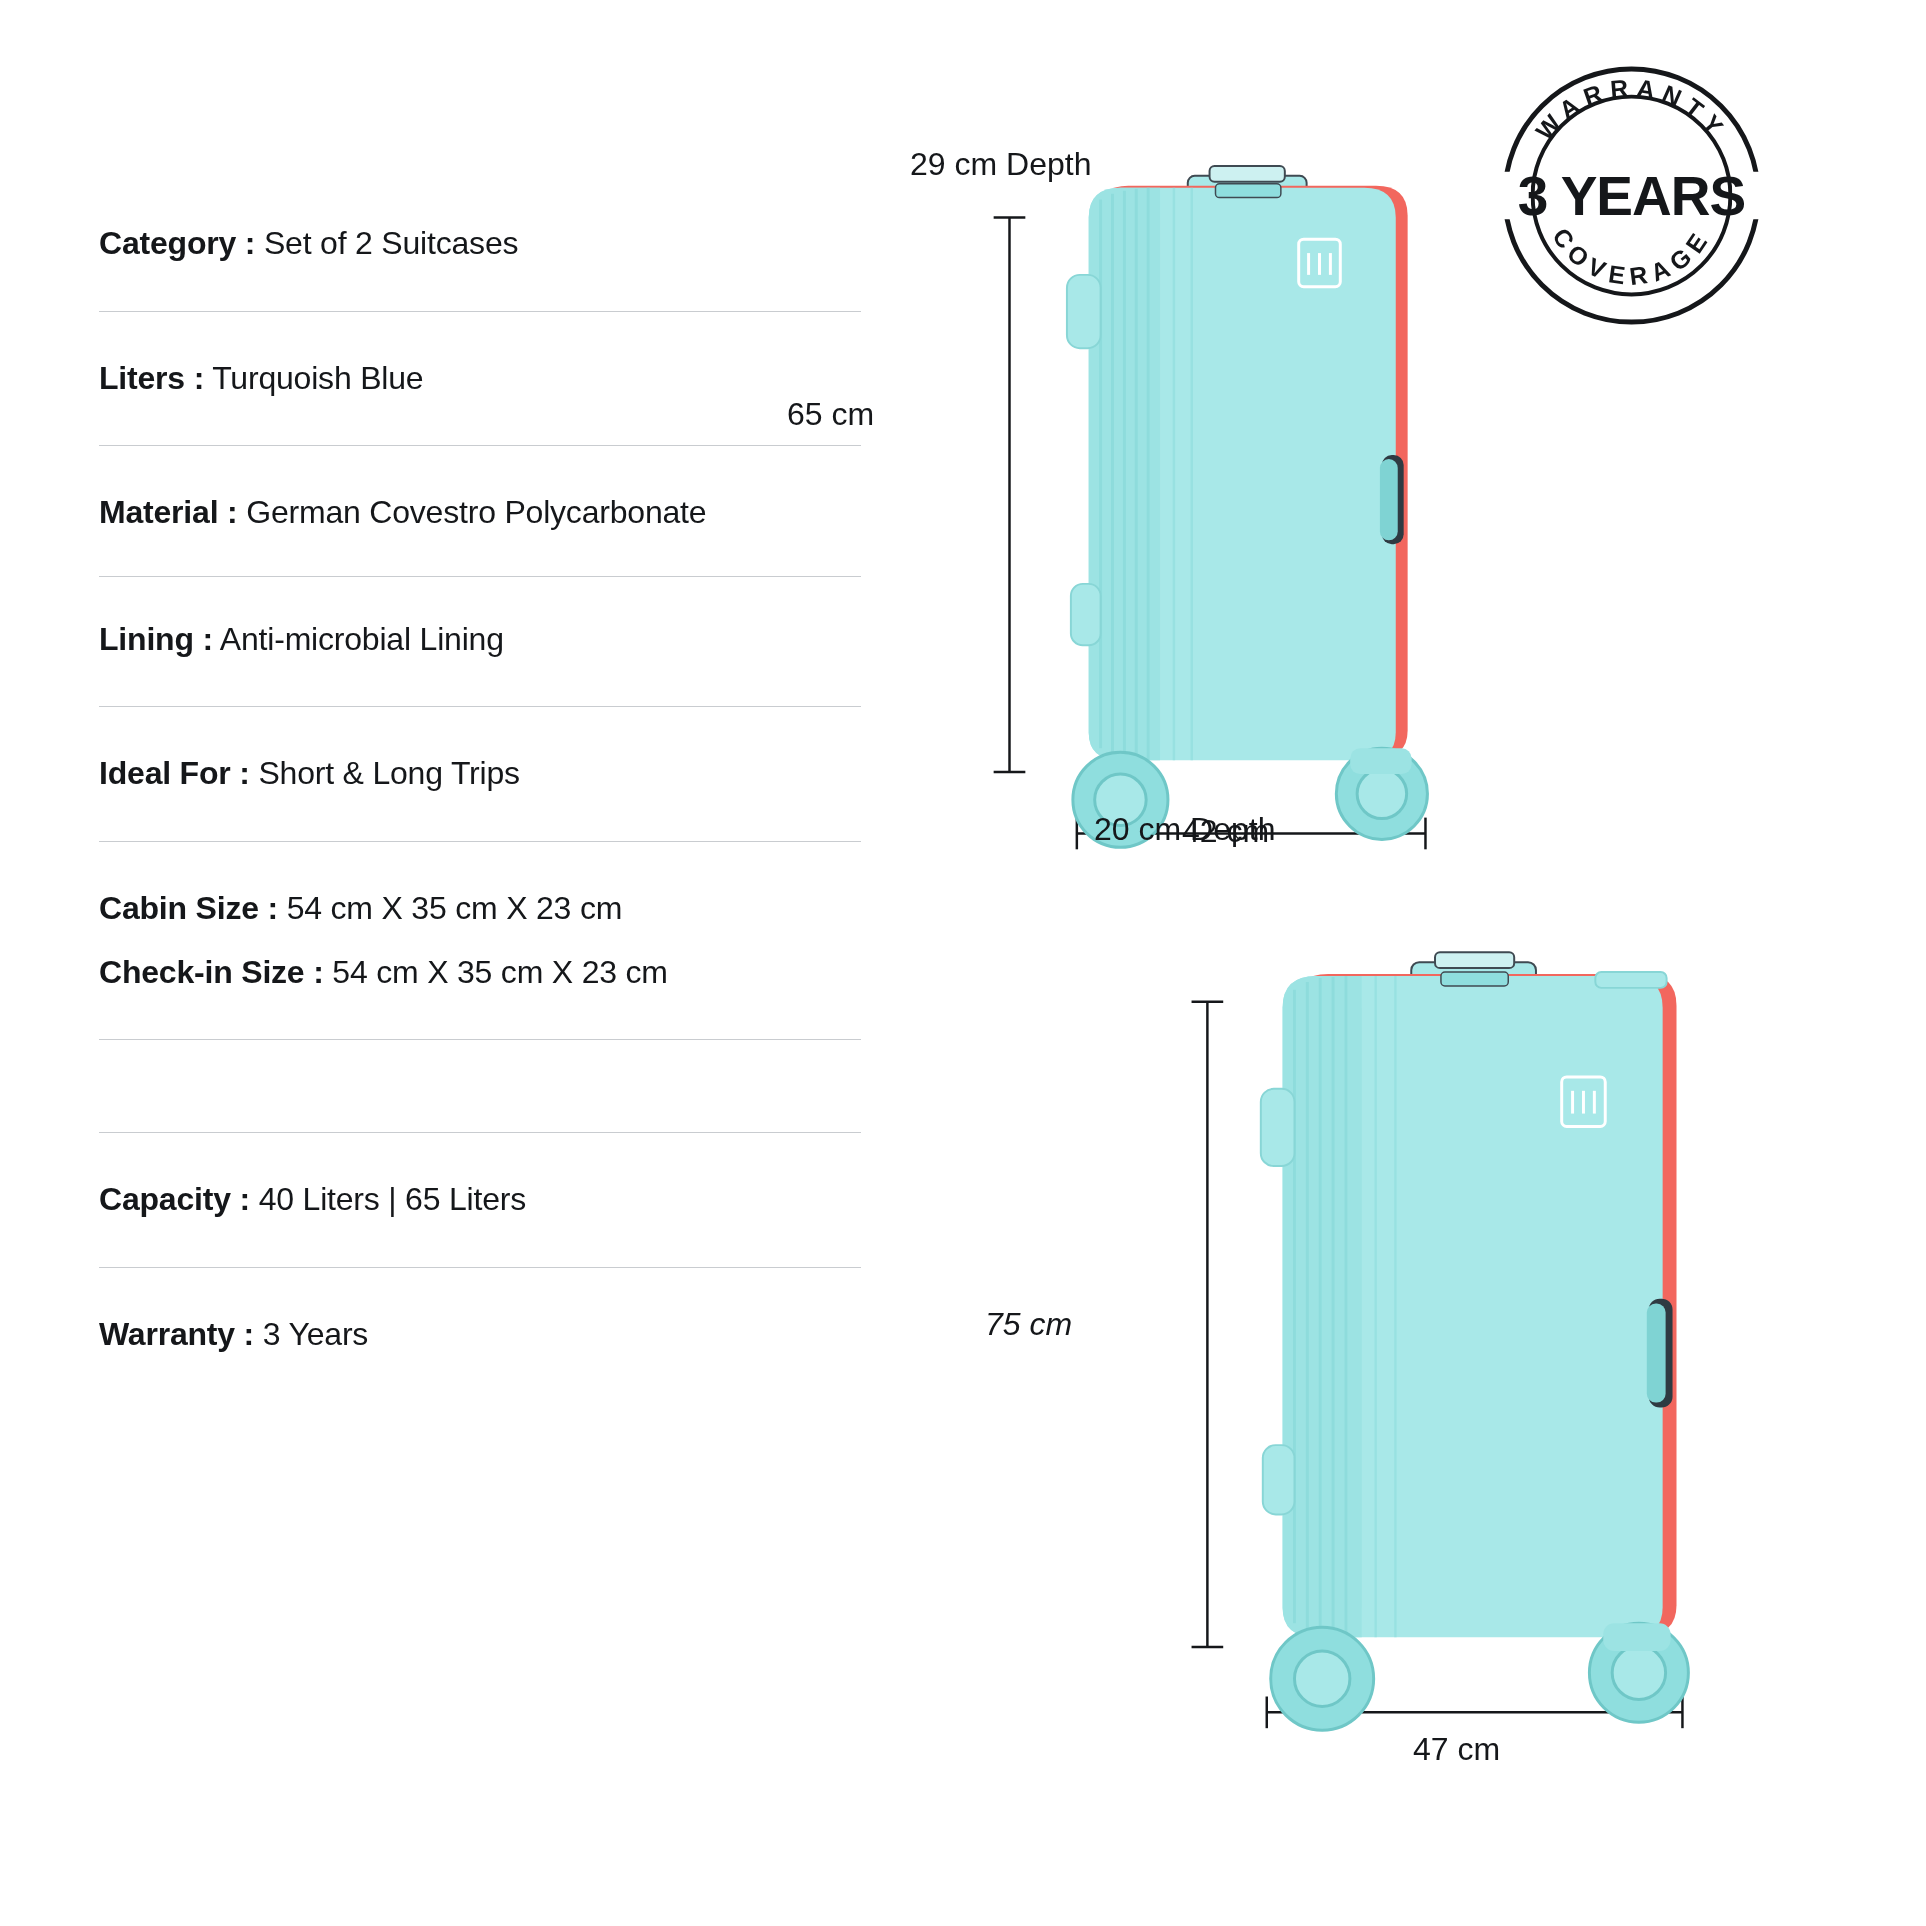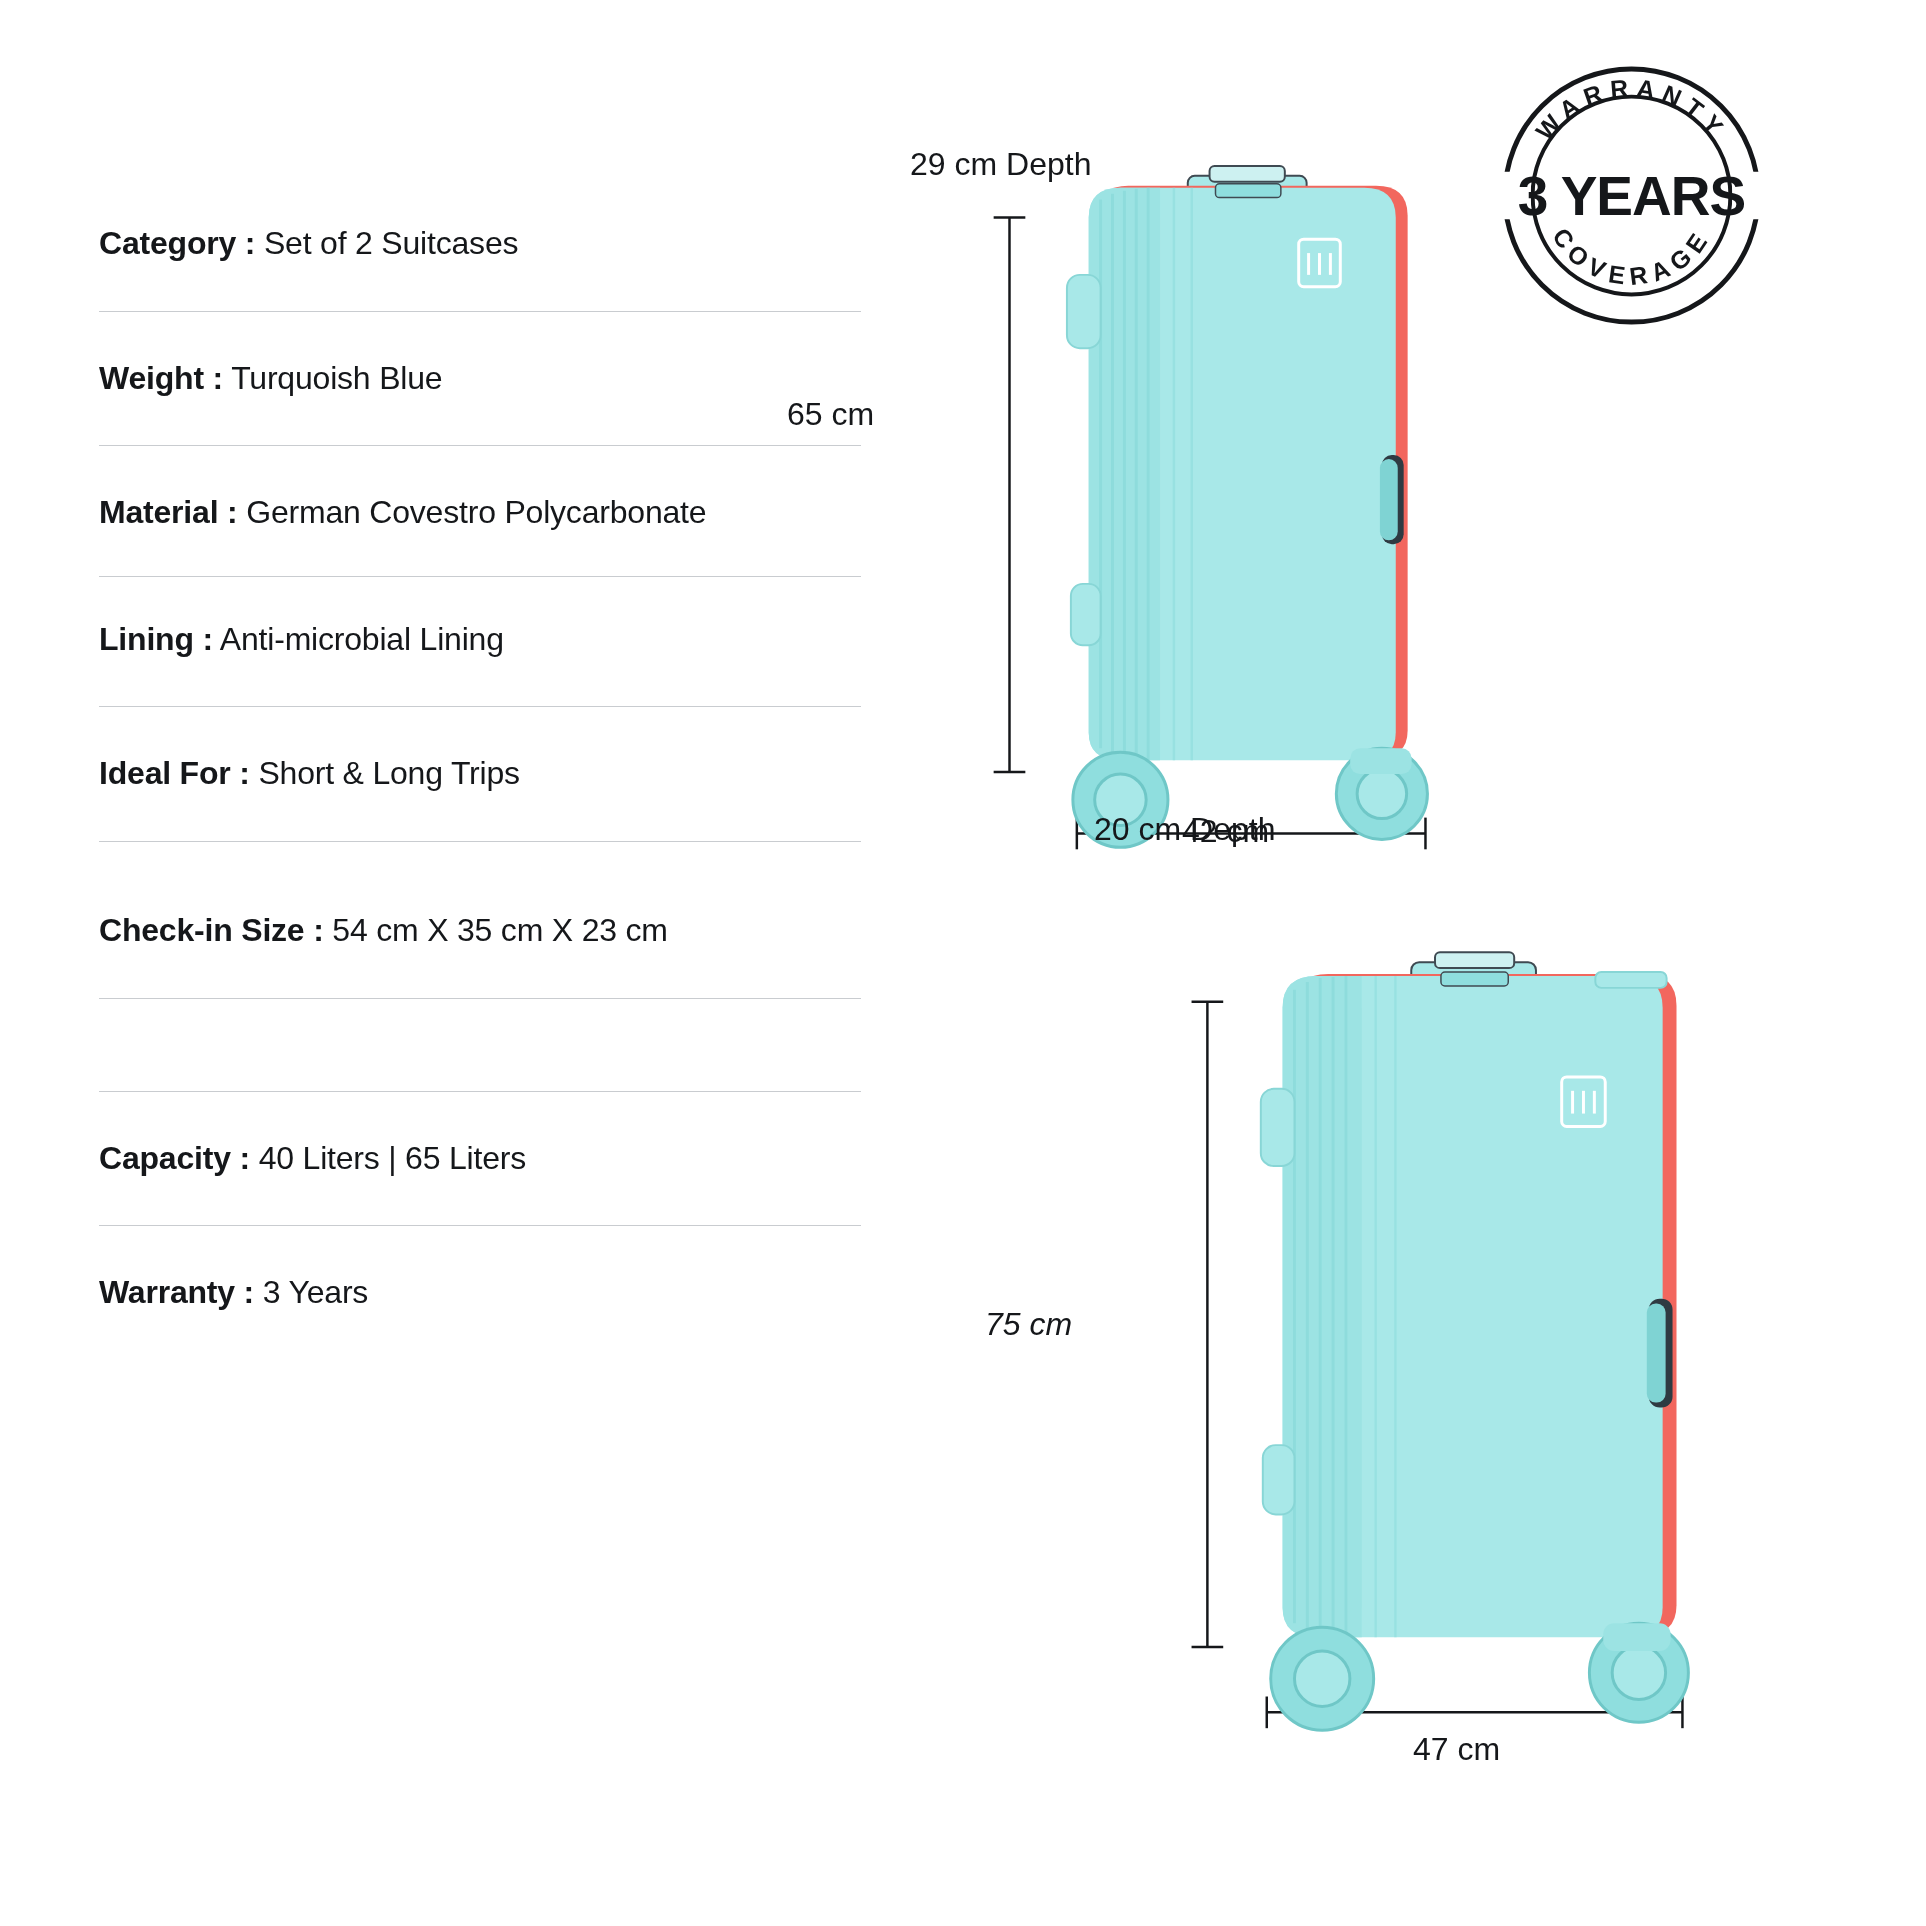--- a/index.html
+++ b/index.html
@@ -92,21 +92,21 @@
   <div class="spec-list">
 
     <div class="blk">
       <div class="spec-text"><b>Category :</b><span> Set of 2 Suitcases</span></div>
     </div>
     <div class="gap-lg"></div>
     <div class="divider"></div>
     <div class="gap-lg"></div>
 
     <div class="blk">
-      <div class="spec-text"><b>Weight :</b><span> Turquoish Blue</span></div>
+      <div class="spec-text"><b>Liters :</b><span> Turquoish Blue</span></div>
     </div>
     <div class="gap-lg"></div>
     <div class="divider"></div>
     <div class="gap-lg"></div>
 
     <div class="blk">
       <div class="spec-text"><b>Material :</b><span> German Covestro Polycarbonate</span></div>
     </div>
     <div class="gap-md"></div>
     <div class="divider"></div>
@@ -119,20 +119,23 @@
     <div class="divider"></div>
     <div class="gap-lg"></div>
 
     <div class="blk">
       <div class="spec-text"><b>Ideal For :</b><span> Short &amp; Long Trips</span></div>
     </div>
     <div class="gap-lg"></div>
     <div class="divider"></div>
     <div class="gap-lg"></div>
 
+    <div class="blk">
+      <div class="spec-text"><b>Cabin Size :</b><span> 54 cm X 35 cm X 23 cm</span></div>
+    </div>
     <div class="gap-sm"></div>
     <div class="blk">
       <div class="spec-text"><b>Check-in Size :</b><span> 54 cm X 35 cm X 23 cm</span></div>
     </div>
     <div class="gap-lg"></div>
     <div class="divider"></div>
     <div class="gap-lg"></div>
 
     <div class="gap-lg"></div>
     <div class="divider"></div>

